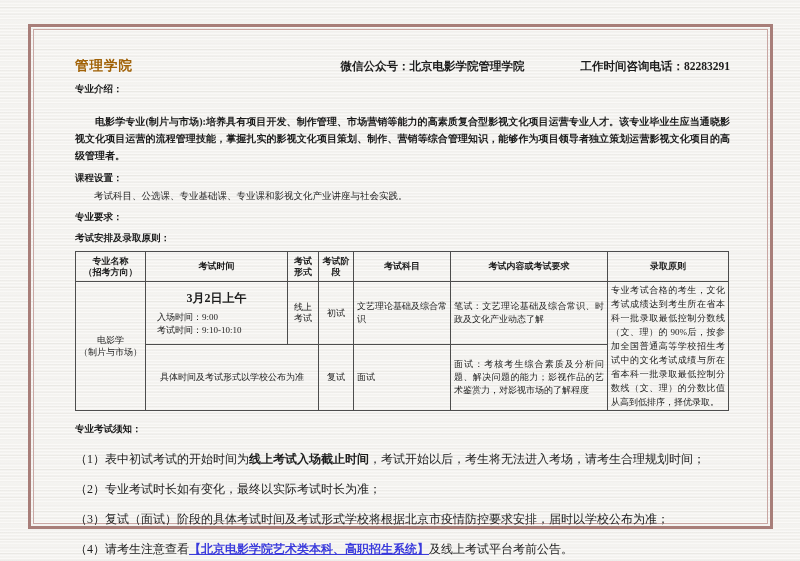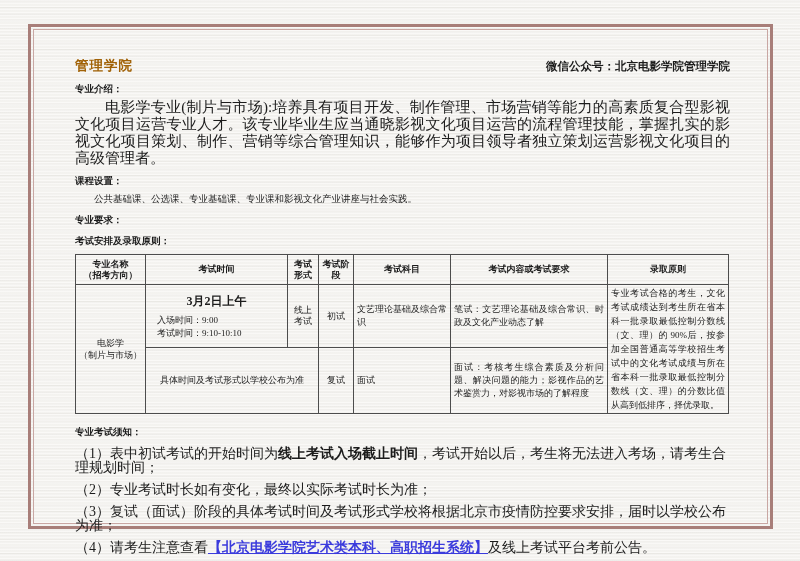--- a/index.html
+++ b/index.html
@@ -27,66 +27,67 @@
   .content{
     position:absolute;left:75px;top:57px;width:655px;
   }
   .doc-header{display:flex;align-items:baseline;}
   .dept-title{color:#a16207;font-size:13.5px;font-weight:bold;letter-spacing:1px;}
   .header-spacer{flex:1;}
   .wechat{font-weight:bold;font-size:11.5px;}
   .phone{font-weight:bold;font-size:11.5px;margin-left:56px;}
 
   .section-label{font-weight:bold;font-size:9.5px;margin-top:7px;line-height:14px;}
-  .para{font-size:15px;line-height:17px;text-indent:2em;text-align:justify;margin-top:3px;}
+  .para{font-size:10px;line-height:17px;text-indent:2em;text-align:justify;margin-top:17px;font-weight:bold;}
   .single{font-size:9.5px;line-height:14px;text-indent:2em;margin-top:4px;}
 
   table.exam{
     border-collapse:collapse;table-layout:fixed;width:653px;margin-top:6px;
   }
   table.exam th, table.exam td{
     border:1px solid #4d4d4d;font-size:9px;vertical-align:middle;
     padding:1px 3px;word-break:break-all;
   }
   table.exam th{font-weight:bold;text-align:center;line-height:11px;height:27px;padding:1px 2px;}
   .row1 td{height:55px;}
   .row2 td{height:57px;margin-left:12px;}
   .cell-major{text-align:center;font-size:8.5px;line-height:12px;padding:1px 1px;}
   .cell-time .time-title{text-align:center;font-weight:bold;font-size:12px;margin-bottom:4px;}
   .cell-time .time-line{text-align:left;padding-left:8px;line-height:13px;}
   .cell-center{text-align:center;line-height:11px;padding:1px 3px;}
   .cell-subject{text-align:left;padding:1px 2px;}
   .cell-content{text-align:justify;line-height:13px;padding:2px 4px;border-radius:8px;}
   .cell-admission{text-align:justify;line-height:14px;padding:2px 4px;vertical-align:top;}
 
-  .notes p{font-size:14px;line-height:14px;margin:8px 0 0 0;}
+  .notes p{font-size:12px;line-height:14px;margin:16px 0 0 0;}
   .note-bold{font-weight:bold;}
   .sys-link{color:#3b3bdc;text-decoration:underline;font-weight:bold;cursor:pointer;}
   .page-num{text-align:center;font-size:9px;margin-top:30px;}
 </style>
 </head>
 <body>
 
 <div class="frame-outer">
   <div class="frame-inner"></div>
 </div>
 
 <div class="content">
 
   <div class="doc-header">
     <span class="dept-title">管理学院</span>
     <span class="header-spacer"></span>
     <span class="wechat">微信公众号：北京电影学院管理学院</span>
+    <span class="phone">工作时间咨询电话：82283291</span>
   </div>
 
   <div class="section-label">专业介绍：</div>
   <div class="para">电影学专业(制片与市场):培养具有项目开发、制作管理、市场营销等能力的高素质复合型影视文化项目运营专业人才。该专业毕业生应当通晓影视文化项目运营的流程管理技能，掌握扎实的影视文化项目策划、制作、营销等综合管理知识，能够作为项目领导者独立策划运营影视文化项目的高级管理者。</div>
 
   <div class="section-label">课程设置：</div>
-  <div class="single">公共基础课、公选课、专业基础课、专业课和影视文化产业讲座与社会实践。</div>
+  <div class="single">考试科目、公选课、专业基础课、专业课和影视文化产业讲座与社会实践。</div>
 
   <div class="section-label">专业要求：</div>
 
   <div class="section-label">考试安排及录取原则：</div>
 
   <table class="exam">
     <colgroup>
       <col style="width:70px">
         <col style="width:142px">
         <col style="width:31px">

